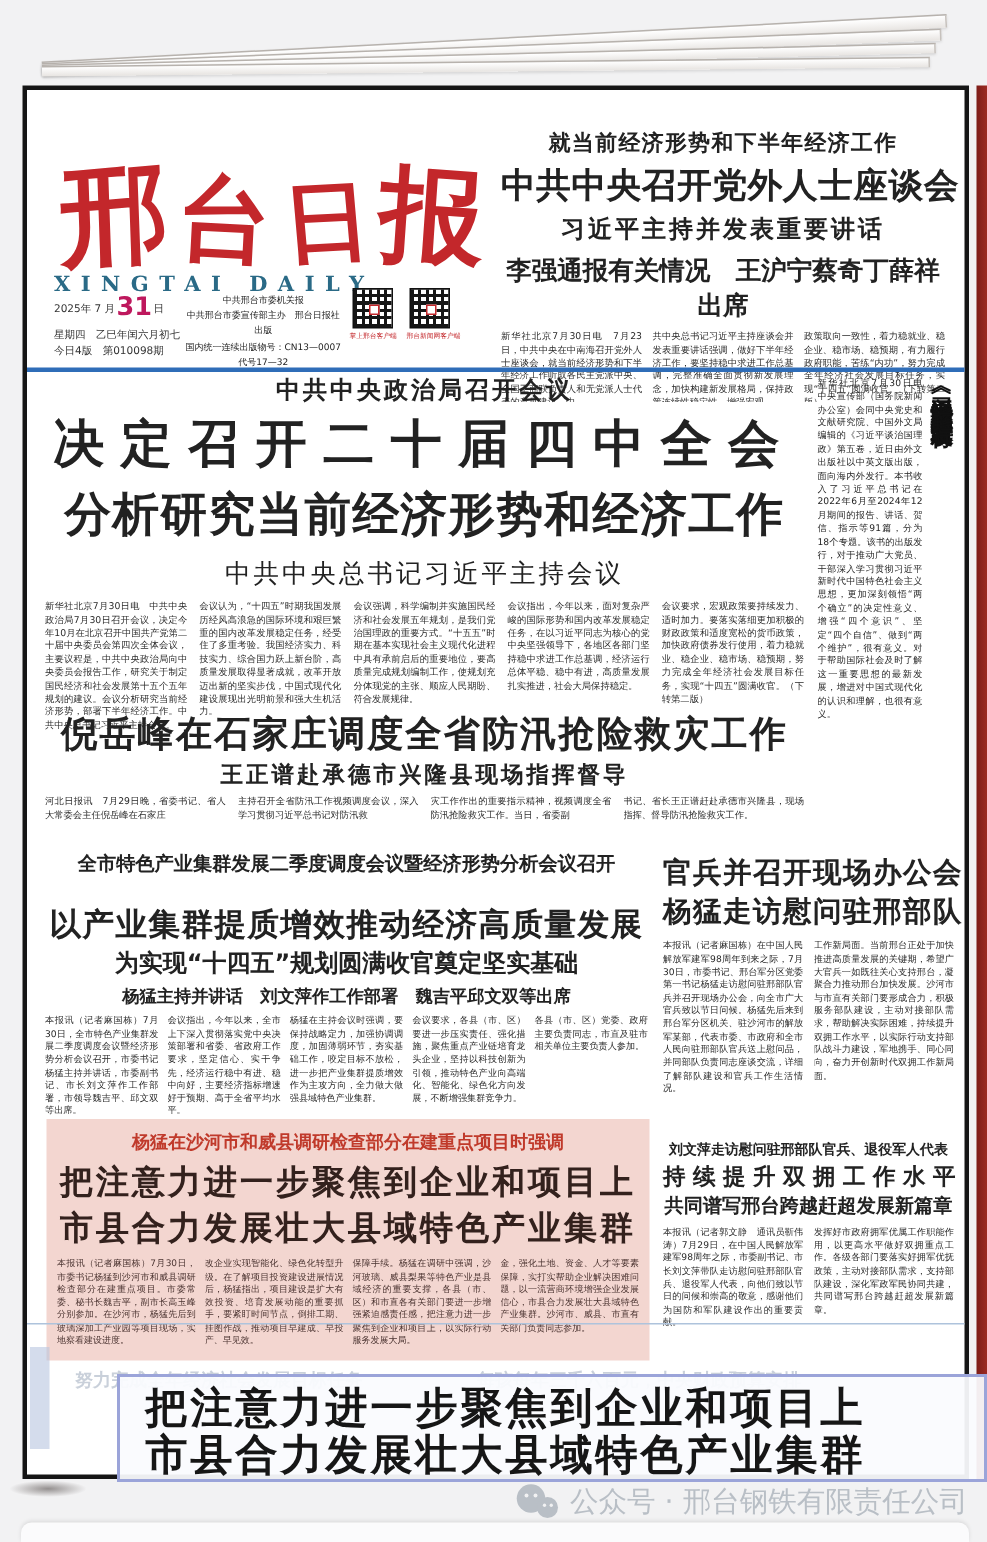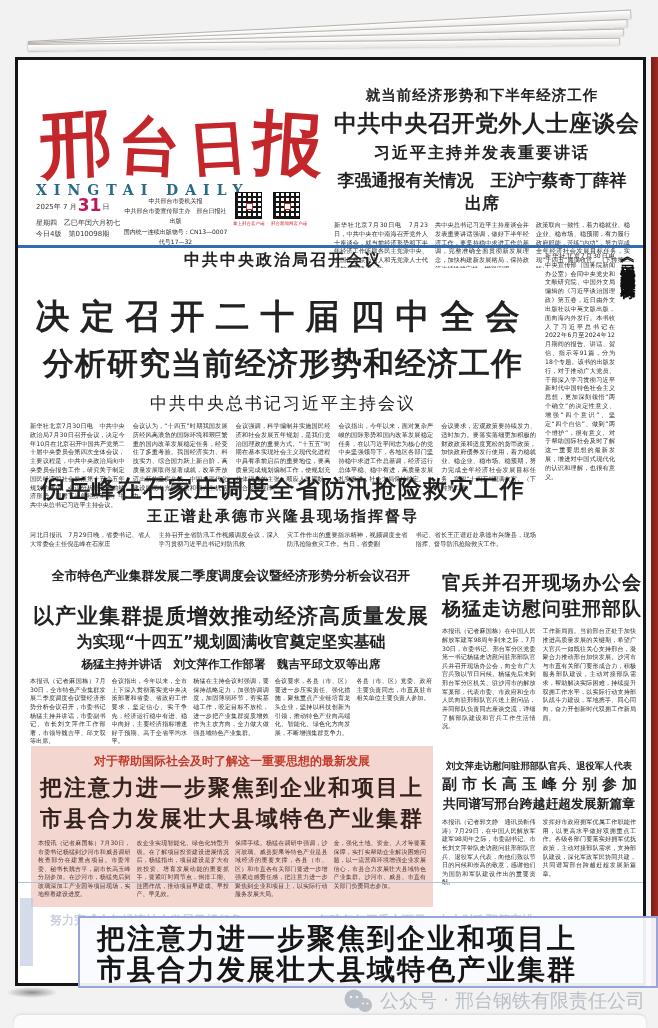--- a/index.html
+++ b/index.html
@@ -47,21 +47,21 @@
   .symposium { left:316px; top:26px; width:296px; text-align:center; }
   .sym-kicker { font-size:14.5px; font-weight:bold; letter-spacing:1px; font-family:"DejaVu Serif",serif; }
   .sym-title { font-size:23px; font-weight:bold; margin-top:3px; letter-spacing:0.5px; white-space:nowrap; }
   .sym-sub1 { font-size:16px; font-weight:bold; margin-top:4px; letter-spacing:2px; font-family:"DejaVu Serif",serif; }
   .sym-sub2 { font-size:17px; font-weight:bold; margin-top:5px; font-family:"DejaVu Serif",serif; }
   .symposium .cols { margin-top:6px; gap:7px; height:47px; }
 
   
   .plenum { left:12px; top:190px; width:506px; text-align:center; }
   .pl-kicker { font-size:16px; font-weight:bold; font-family:"DejaVu Serif",serif; letter-spacing:2px; }
-  .pl-title1 { font-size:34px; font-weight:bold; letter-spacing:11px; margin-top:23px; white-space:nowrap; }
+  .pl-title1 { font-size:34px; font-weight:bold; letter-spacing:11px; margin-top:2px; white-space:nowrap; }
   .pl-title2 { font-size:31px; font-weight:bold; letter-spacing:1px; margin-top:3px; white-space:nowrap; }
   .pl-sub { font-size:17px; font-weight:normal; margin-top:7px; letter-spacing:2px; font-family:"DejaVu Serif",serif; }
   .plenum .cols { margin-top:7px; gap:8px; height:88px; }
 
   
   .gov { left:527px; top:192px; width:90px; height:316px; display:flex; }
   .gov-text { flex:1; font-size:6.1px; line-height:1.45; text-align:justify; color:#262626; overflow:hidden; }
   .gov-title { writing-mode:vertical-rl; font-size:15px; line-height:1; letter-spacing:1px; font-weight:bold; font-family:"DejaVu Serif",serif; margin-left:5px; height:100%; color:#111; }
 
   
@@ -220,34 +220,34 @@
     <div class="army">
       <div class="am-title">官兵并召开现场办公会</div>
       <div class="am-title">杨猛走访慰问驻邢部队</div>
       <div class="cols">
         <div class="col">本报讯（记者麻国栋）在中国人民解放军建军98周年到来之际，7月30日，市委书记、邢台军分区党委第一书记杨猛走访慰问驻邢部队官兵并召开现场办公会，向全市广大官兵致以节日问候。杨猛先后来到邢台军分区机关、驻沙河市的解放军某部，代表市委、市政府和全市人民向驻邢部队官兵送上慰问品，并同部队负责同志座谈交流，详细了解部队建设和官兵工作生活情况。</div>
         <div class="col">工作新局面。当前邢台正处于加快推进高质量发展的关键期，希望广大官兵一如既往关心支持邢台，凝聚合力推动邢台加快发展。沙河市与市直有关部门要形成合力，积极服务部队建设，主动对接部队需求，帮助解决实际困难，持续提升双拥工作水平，以实际行动支持部队战斗力建设，军地携手、同心同向，奋力开创新时代双拥工作新局面。</div>
       </div>
     </div>
 
     <div class="pinkbox">
-      <div class="pk-kicker">对于帮助国际社会及时了解这一重要思想的最新发展</div>
+      <div class="pk-kicker">杨猛在沙河市和威县调研检查部分在建重点项目时强调</div>
       <div class="pk-title">把注意力进一步聚焦到企业和项目上</div>
       <div class="pk-title">市县合力发展壮大县域特色产业集群</div>
       <div class="cols">
         <div class="col">本报讯（记者麻国栋）7月30日，市委书记杨猛到沙河市和威县调研检查部分在建重点项目。市委常委、秘书长魏吉平，副市长高玉峰分别参加。在沙河市，杨猛先后到玻璃深加工产业园等项目现场，实地察看建设进度。</div>
         <div class="col">改企业实现智能化、绿色化转型升级。在了解项目投资建设进展情况后，杨猛指出，项目建设是扩大有效投资、培育发展动能的重要抓手，要紧盯时间节点，倒排工期、挂图作战，推动项目早建成、早投产、早见效。</div>
         <div class="col">保障手续。杨猛在调研中强调，沙河玻璃、威县梨果等特色产业是县域经济的重要支撑，各县（市、区）和市直各有关部门要进一步增强紧迫感责任感，把注意力进一步聚焦到企业和项目上，以实际行动服务发展大局。</div>
         <div class="col">金，强化土地、资金、人才等要素保障，实打实帮助企业解决困难问题，以一流营商环境增强企业发展信心，市县合力发展壮大县域特色产业集群。沙河市、威县、市直有关部门负责同志参加。</div>
       </div>
     </div>
 
     <div class="liu">
       <div class="lu-kicker">刘文萍走访慰问驻邢部队官兵、退役军人代表</div>
-      <div class="lu-title1">副市长高玉峰分别参加</div>
+      <div class="lu-title1">持续提升双拥工作水平</div>
       <div class="lu-title2">共同谱写邢台跨越赶超发展新篇章</div>
       <div class="cols">
         <div class="col">本报讯（记者郭文静　通讯员靳伟涛）7月29日，在中国人民解放军建军98周年之际，市委副书记、市长刘文萍带队走访慰问驻邢部队官兵、退役军人代表，向他们致以节日的问候和崇高的敬意，感谢他们为国防和军队建设作出的重要贡献。</div>
         <div class="col">发挥好市政府拥军优属工作职能作用，以更高水平做好双拥重点工作。各级各部门要落实好拥军优抚政策，主动对接部队需求，支持部队建设，深化军政军民协同共建，共同谱写邢台跨越赶超发展新篇章。</div>
       </div>
     </div>
 
     <div class="faded-divider"></div>
     <div class="faded-blue"></div>
     <div class="faded-left">努力完成全年经济社会发展目标任务</div>

